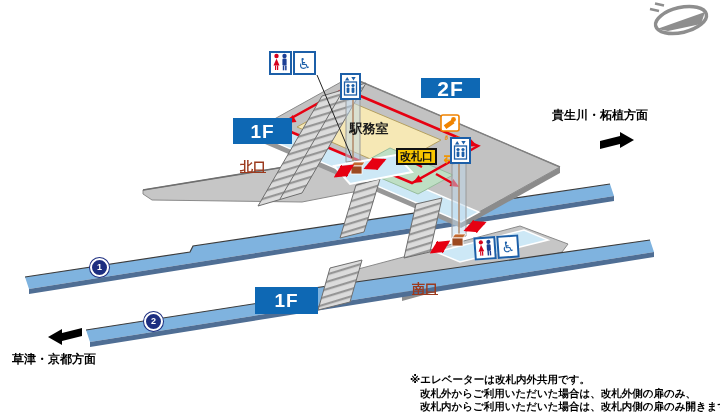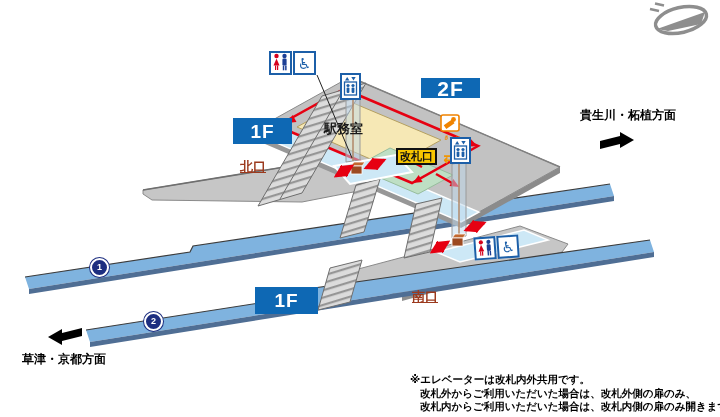--- a/index.html
+++ b/index.html
@@ -3,21 +3,21 @@
 <meta charset="utf-8">
 <style>
   html,body{margin:0;padding:0;background:#fff;}
   #stage{position:relative;width:720px;height:417px;background:#fff;overflow:hidden;
          font-family:"Liberation Sans","DejaVu Sans",sans-serif;}
   #stage svg.base{position:absolute;left:0;top:0;z-index:1;}
   .abs{position:absolute;z-index:3;}
   .flabel{background:#0E68B4;color:#fff;font-weight:bold;text-align:center;
           letter-spacing:1px;line-height:1;display:flex;align-items:center;justify-content:center;}
   .exit-label{color:#9C3A1E;font-weight:bold;font-size:13px;line-height:1;text-decoration:underline;}
-  .room-label{color:#1a1a1a;font-weight:bold;font-size:13px;text-align:left;line-height:1;}
+  .room-label{color:#1a1a1a;font-weight:bold;font-size:13px;text-align:center;line-height:1;}
   .gate-badge{background:#F7C500;border:2px solid #111;color:#111;font-weight:bold;
               font-size:11px;line-height:13px;text-align:center;padding:0 2px;white-space:nowrap;}
   .dir-label{color:#000;font-weight:bold;font-size:12px;white-space:nowrap;line-height:1;}
   .notes{color:#000;font-weight:bold;font-size:10.5px;line-height:13.5px;white-space:nowrap;}
   .notes .ind{padding-left:10px;}
   .pnum{width:15px;height:15px;border-radius:50%;background:#1D2E80;border:2px solid #fff;
         box-shadow:0 0 0 1px #1D2E80;color:#fff;font-size:9px;font-weight:bold;
         display:flex;align-items:center;justify-content:center;line-height:1;}
   .sq-icon{background:#fff;border:2px solid #1C5FA8;box-sizing:border-box;
            display:flex;align-items:center;justify-content:center;}
@@ -140,21 +140,21 @@
       <line x1="650" y1="9" x2="659" y2="11" stroke="#8E8E8E" stroke-width="2.5"></line>
       <line x1="655" y1="3.5" x2="664" y2="5.5" stroke="#8E8E8E" stroke-width="2.5"></line>
     </g>
   </svg>
 
   <div class="abs flabel" style="left:421px;top:78px;width:59px;height:20px;font-size:21px;">2F</div>
   <div class="abs flabel" style="left:233px;top:118px;width:59px;height:26px;font-size:19px;">1F</div>
   <div class="abs flabel" style="left:255px;top:287px;width:63px;height:27px;font-size:19px;">1F</div>
 
   <div class="abs exit-label" style="left:240px;top:160px;">北口</div>
-  <div class="abs exit-label" style="left:412px;top:290px;">南口</div>
+  <div class="abs exit-label" style="left:412px;top:282px;">南口</div>
 
   <div class="abs room-label" style="left:324px;top:122px;width:90px;">駅務室</div>
 
   <div class="abs gate-badge" style="left:396px;top:148px;text-align:center;">改札口</div>
   <div class="abs gate-arrows" style="left:443px;top:150px;">⇄</div>
 
   <div class="abs ticket-wrap" style="left:438px;top:114px;">
     <svg width="20" height="18" viewBox="0 0 20 18">
       <rect x="1" y="1" width="18" height="16" rx="2" fill="#fff" stroke="#F08300" stroke-width="1.6"></rect>
       <rect x="4" y="8" width="10" height="4.5" transform="rotate(-35 9 10)" fill="#F08300"></rect>
@@ -220,22 +220,22 @@
       </svg>
     </div>
     <div class="sq-icon" style="width:22px;height:23px;">
       <span class="wheel">♿</span>
     </div>
   </div>
 
   <div class="abs pnum" style="left:90px;top:258px;">1</div>
   <div class="abs pnum" style="left:144px;top:312px;">2</div>
 
-  <div class="abs dir-label" style="left:580px;top:109px;">貴生川・柘植方面</div>
-  <div class="abs dir-label" style="left:22px;top:353px;">草津・京都方面</div>
+  <div class="abs dir-label" style="left:552px;top:109px;">貴生川・柘植方面</div>
+  <div class="abs dir-label" style="left:12px;top:353px;">草津・京都方面</div>
 
   <div class="abs notes" style="left:410px;top:373px;">
     <div>※エレベーターは改札内外共用です。</div>
     <div class="ind">改札外からご利用いただいた場合は、改札外側の扉のみ、</div>
     <div class="ind">改札内からご利用いただいた場合は、改札内側の扉のみ開きます。</div>
   </div>
 
 </div>
 
 </body></html>

